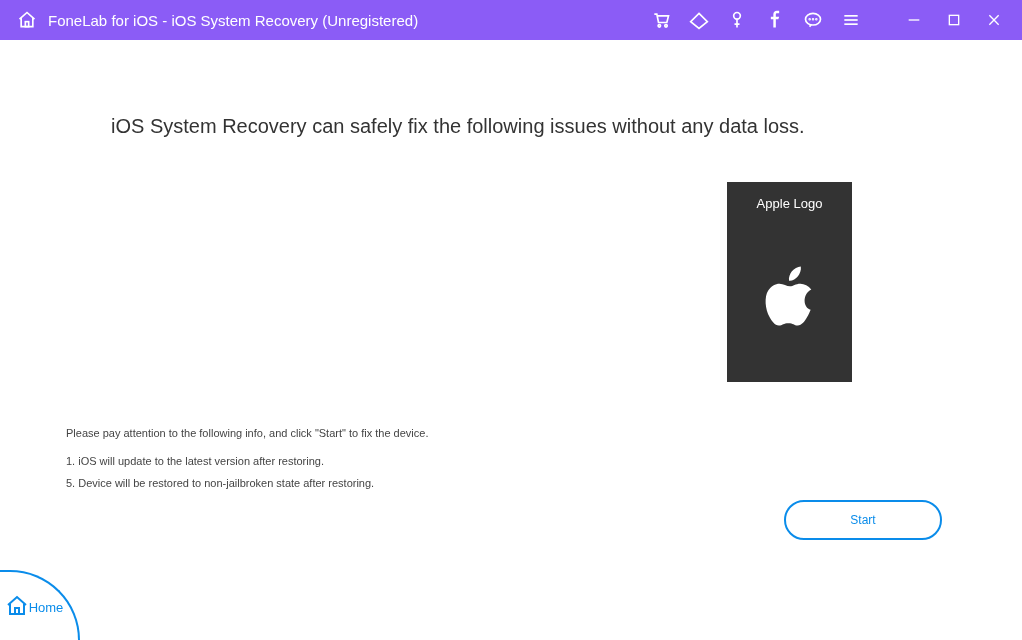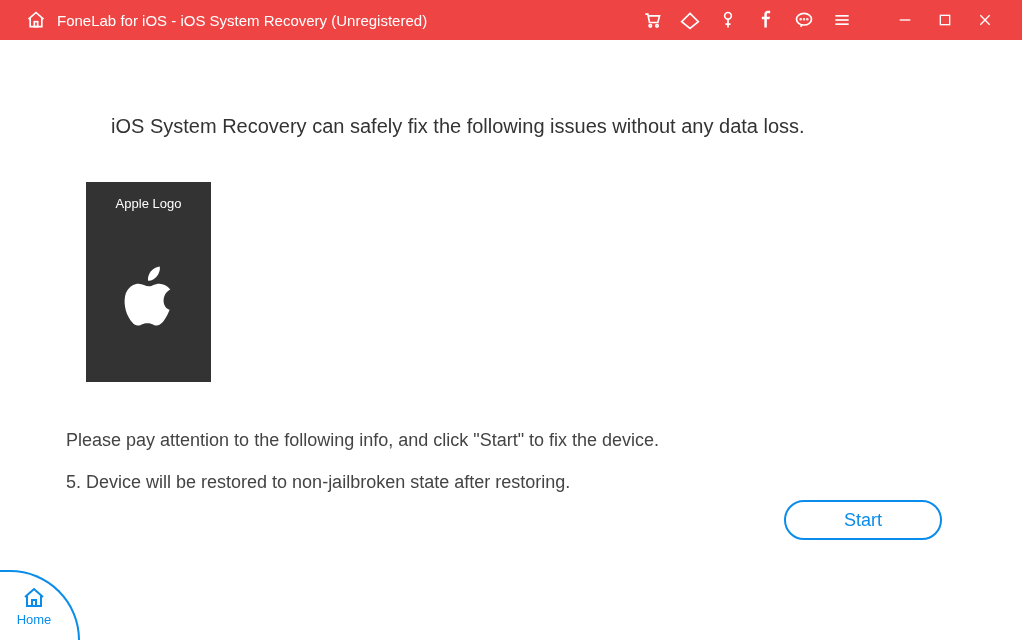--- a/index.html
+++ b/index.html
@@ -5,25 +5,25 @@
     * { margin: 0; padding: 0; box-sizing: border-box; }
     body {
       font-family: -apple-system, BlinkMacSystemFont, "Segoe UI", Arial, sans-serif;
       background: #fff;
       width: 1022px;
       height: 640px;
       overflow: hidden;
       position: relative;
     }
     .titlebar {
-      background: #ef4444;
+      background: #8b5cf6;
       height: 40px;
       display: flex;
       align-items: center;
-      padding: 0 25px;
+      padding: 0 16px;
       color: #fff;
     }
     .titlebar-left { display: flex; align-items: center; gap: 10px; }
     .titlebar-title { font-size: 15px; font-weight: 400; }
     .titlebar-right { margin-left: auto; display: flex; align-items: center; gap: 16px; }
     .tb-icon {
       width: 22px; height: 22px;
       display: flex; align-items: center; justify-content: center;
       cursor: pointer;
       color: #fff;
@@ -37,21 +37,21 @@
     }
     .heading {
       font-size: 20px;
       color: #333;
       line-height: 1.6;
       margin-bottom: 40px;
       padding: 0 55px;
     }
     .cards {
       display: flex;
-      justify-content: flex-start;
+      justify-content: flex-end;
       gap: 28px;
       padding: 0 30px;
       margin-bottom: 40px;
     }
     .card {
       width: 125px;
       height: 200px;
       background: #333333;
       position: relative;
       display: flex;
@@ -120,54 +120,54 @@
 
     .qmark-circle {
       width: 40px; height: 40px; border-radius: 50%;
       background: #fff;
       color: #333;
       font-size: 20px;
       display: flex; align-items: center; justify-content: center;
     }
 
     .info {
-      font-size: 18px;
+      font-size: 11px;
       color: #444;
       line-height: 2;
       padding: 0 10px;
     }
     .info-intro { margin-bottom: 6px; }
     .info-item { }
 
     .start-btn {
       position: absolute;
       right: 80px;
       top: 500px;
       width: 158px;
       height: 40px;
       border: 2px solid #0a8cea;
       border-radius: 22px;
       background: #fff;
       color: #0a8cea;
-      font-size: 18px;
+      font-size: 12px;
       cursor: pointer;
     }
 
     .home-tab {
       position: absolute;
       bottom: 0;
       left: 0;
       width: 80px;
       height: 70px;
       border: 2px solid #0a8cea;
       border-left: none;
       border-bottom: none;
       border-top-right-radius: 70px;
       display: flex;
-      flex-direction: column;
+      flex-direction: row;
       align-items: center;
       justify-content: center;
       cursor: pointer;
       background: #fff;
       padding-right: 10px;
     }
     .home-tab svg { width: 24px; height: 24px; stroke: #0a8cea; fill: none; stroke-width: 2; }
     .home-label { color: #0a8cea; font-size: 13px; margin-top: 2px; }
     .spacer { width: 8px; }
   </style>
@@ -258,20 +258,21 @@
       </div>
     </div>
 
 
 
 
   </div>
 
   <div class="info">
     <div class="info-intro">Please pay attention to the following info, and click "Start" to fix the device.</div>
+    <div class="info-item">1. iOS will update to the latest version after restoring.</div>
     <div class="info-item">5. Device will be restored to non-jailbroken state after restoring.</div>
   </div>
 </div>
 
 <button class="start-btn">Start</button>
 
 <div class="home-tab">
   <svg viewBox="0 0 24 24">
       <path d="M3 11 L12 3 L21 11 M5 10 V20 H19 V10"></path>
       <rect x="10" y="14" width="4" height="6"></rect>

